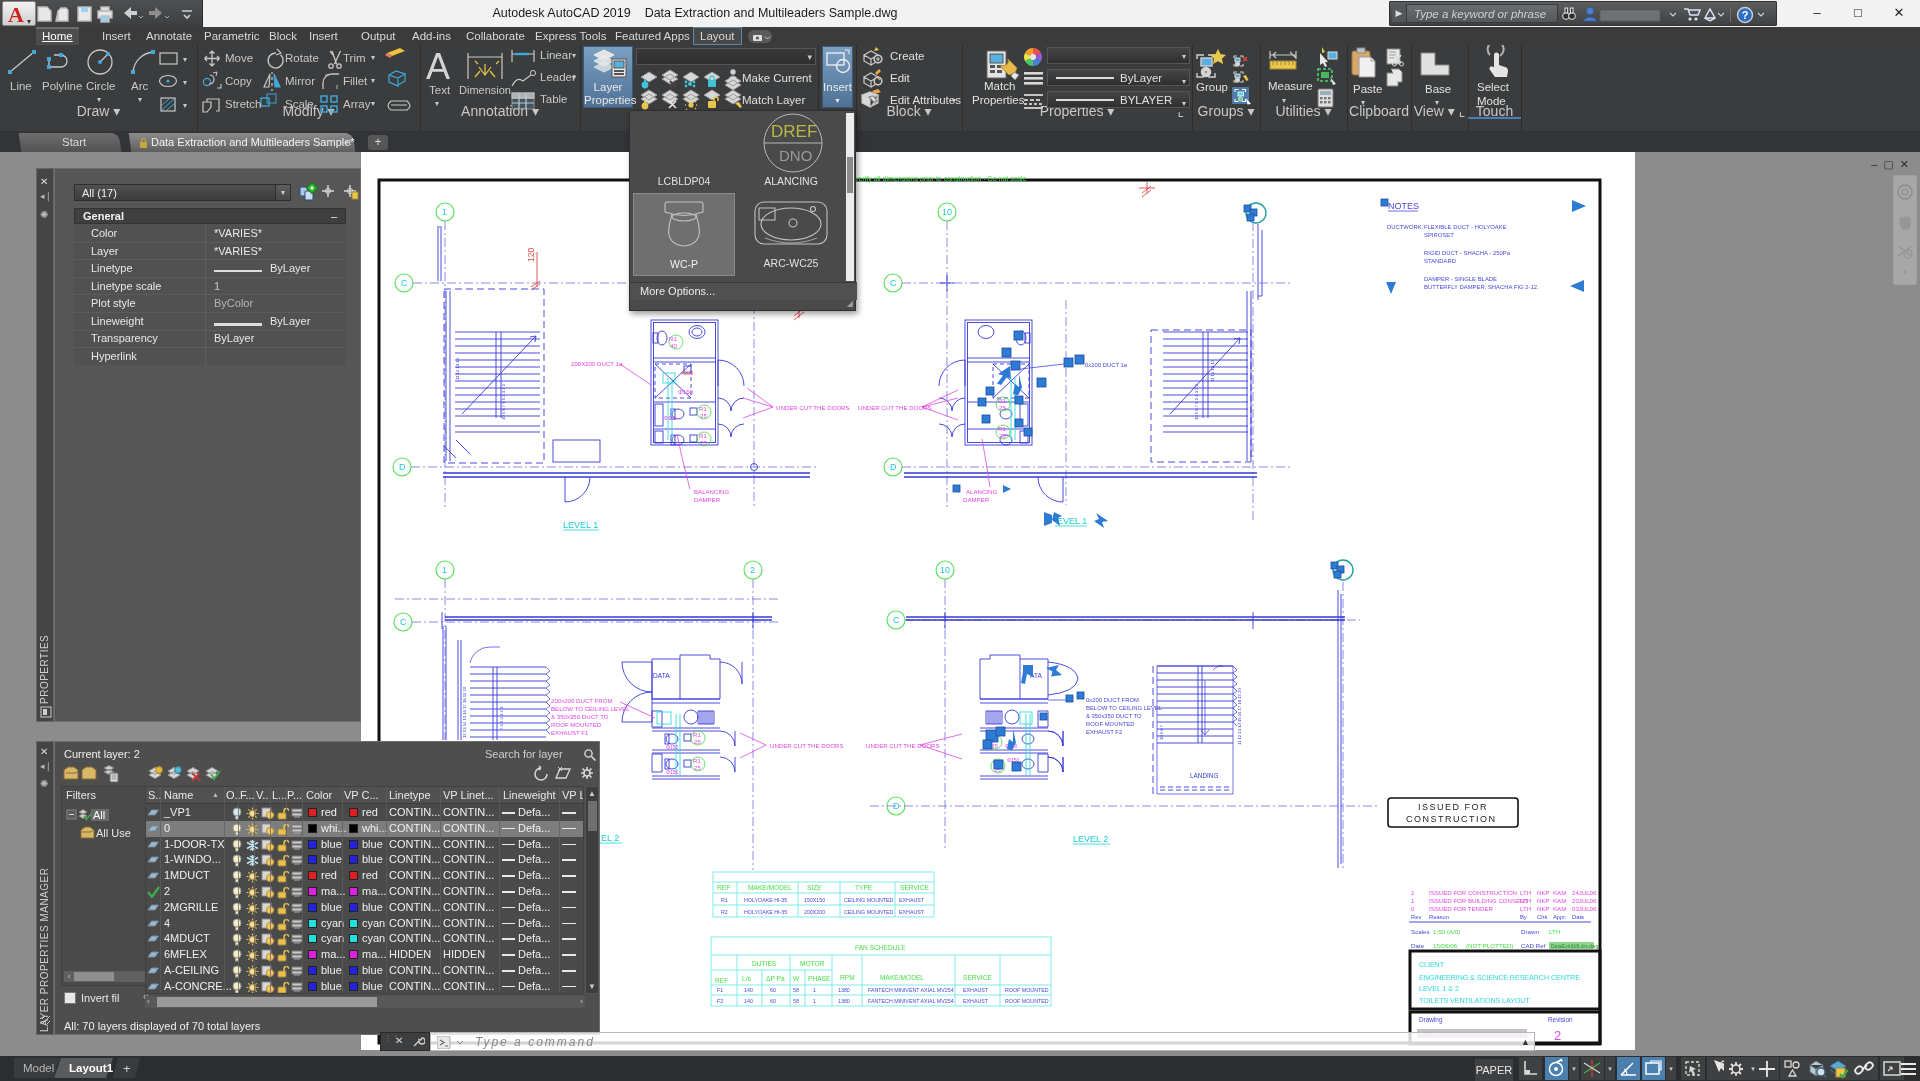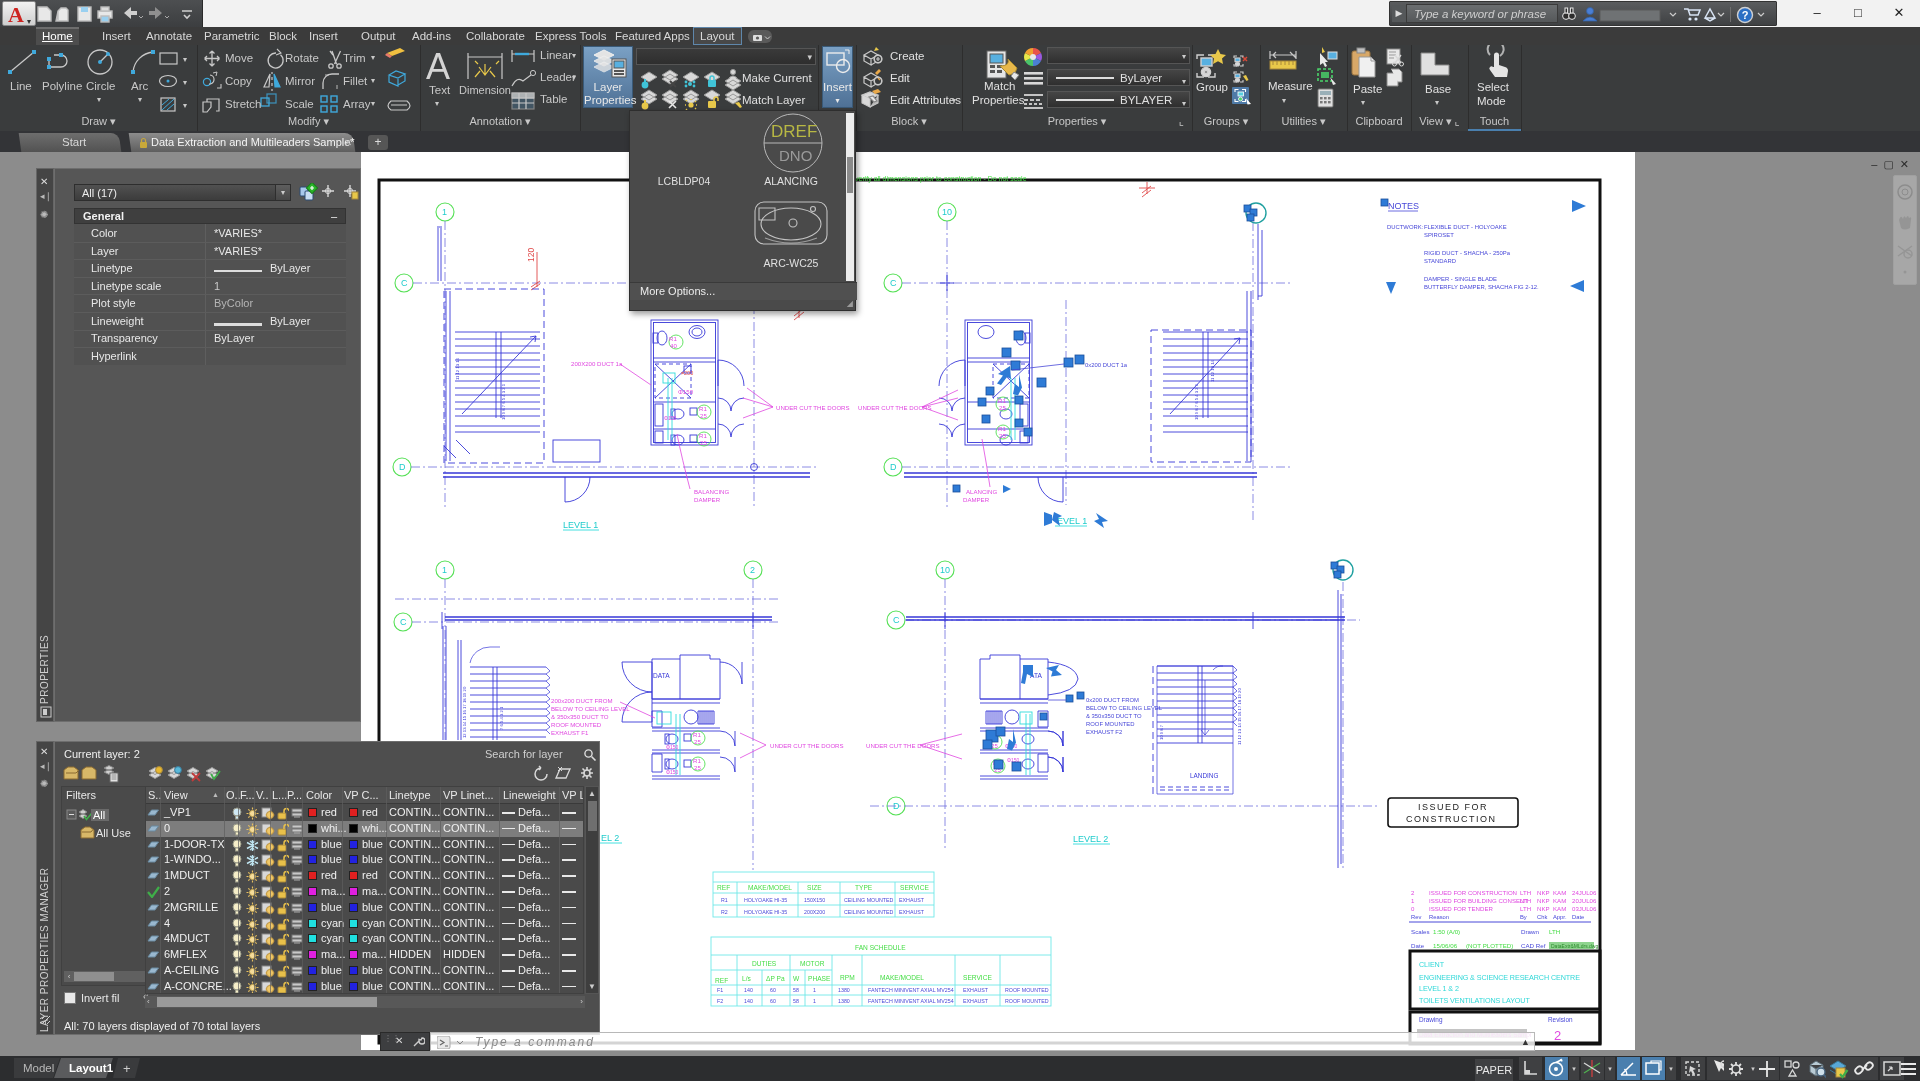--- a/index.html
+++ b/index.html
@@ -10,21 +10,21 @@
 #titlebar { position:absolute; left:0; top:0; width:1920px; height:27px; background:#f2f2f2; }
 #qat { position:absolute; left:0; top:0; width:203px; height:27px; background:linear-gradient(#4d4f51,#3c3e40); border-right:1px solid #2a2a2a; }
 #title-text { position:absolute; left:0; top:0; width:1390px; height:27px; text-align:center; font-size:12.5px; color:#333; line-height:26px; }
 #searchblk { position:absolute; left:1389px; top:1px; width:388px; height:25px; background:linear-gradient(#5a5c5e,#3f4143); border:1px solid #333; border-radius:1px; }
 .winbtn { position:absolute; top:0; width:44px; height:27px; color:#222; text-align:center; font-size:13px; line-height:26px; }
 
 #ribbontabs { position:absolute; left:0; top:27px; width:1920px; height:18px; background:#3b3b3b; }
 .rtab { position:absolute; top:0; height:18px; color:#d8d8d8; font-size:11.5px; line-height:18px; padding:0 6px; }
 #ribbon { position:absolute; left:0; top:45px; width:1920px; height:86px; background:#3a3c3d; }
 .rsep { position:absolute; top:0; width:1px; height:86px; background:#2d2d2d; }
-.pcap { position:absolute; top:70px; height:16px; font-size:11px; color:#c8c8c8; text-align:center; }
+.pcap { position:absolute; top:58px; height:16px; font-size:14px; color:#c8c8c8; text-align:center; }
 .bigbtn { position:absolute; text-align:center; color:#e8e8e8; font-size:11.5px; }
 .bluebtn { background:linear-gradient(#7aa0c4,#4f7196); }
 
 #filetabs { position:absolute; left:0; top:131px; width:1920px; height:21px; background:#333437; }
 
 #canvas { position:absolute; left:0; top:152px; width:1920px; height:904px; background:#8c8c8c; }
 #paper { position:absolute; left:361px; top:0px; width:1274px; height:898px; background:#ffffff; }
 
 #props { position:absolute; left:36px; top:168px; width:325px; height:554px; }
 #layerpal { position:absolute; left:36px; top:741px; width:564px; height:294px; }
@@ -575,20 +575,21 @@
         <circle cx="11" cy="16" r="7" fill="none" stroke="#777" stroke-width="1.5"></circle>
           <circle cx="11" cy="16" r="3" fill="none" stroke="#777"></circle>
         <path d="M5 44 q2 -6 4 -1 q1 -5 3 -1 q2 -4 3 0 q3 -2 2 2 l-1 8 q-6 3 -9 0 z" fill="#888"></path>
         <path d="M4 70 l14 10 M18 70 L4 80" stroke="#888" stroke-width="1.5"></path>
           <circle cx="14" cy="78" r="4" fill="none" stroke="#888" stroke-width="1.5"></circle>
         <circle cx="11" cy="96" r="1.5" fill="#888"></circle>
       </svg>
     </div>
   </div>
   <div id="titlebar">
+    <div id="title-text"><span style="color:#1a1a1a">Autodesk AutoCAD 2019</span>&nbsp;&nbsp;&nbsp;&nbsp;<span style="color:#1a1a1a">Data Extraction and Multileaders Sample.dwg</span></div>
     <div id="qat">
       <div class="abs" style="left:2px;top:1px;width:34px;height:25px;background:linear-gradient(#f2f2f2,#cfcfcf);border:1px solid #888;border-radius:2px;">
         <div class="abs" style="left:5px;top:0px;font-size:22px;font-weight:bold;color:#cd2420;font-family:'Liberation Serif',serif;">A</div>
         <div class="abs" style="left:24px;top:15px;font-size:8px;color:#333;">▾</div>
       </div>
       <svg class="abs" style="left:36px;top:3px;" width="160" height="21" viewBox="0 0 160 21">
         <g fill="none" stroke="#d9d9d9" stroke-width="1.4">
           <path d="M2 4 h9 l4 4 v10 h-13 z" fill="#e8e8e8" stroke="#bdbdbd"></path>
           <path d="M22 8 l3 -3 h5 l2 2 h0 v11 h-12 z M22 8 v9" fill="#e8e8e8" stroke="#bdbdbd"></path>
           <rect x="42" y="4" width="13" height="14" fill="#e8e8e8" stroke="#bdbdbd"></rect>
@@ -1091,20 +1092,30 @@
     <div class="abs" style="left:111px;top:2px;width:100px;height:62px;overflow:hidden;">
       <svg width="100" height="62">
           <circle cx="52" cy="30" r="29" fill="none" stroke="#b8b8b8" stroke-width="1"></circle>
           <path d="M23 30 h58" stroke="#b8b8b8"></path>
           <text x="30" y="24" font-size="17" fill="#b8b844" font-family="Liberation Sans">DREF</text>
           <text x="38" y="48" font-size="15" fill="#9a9a9a" font-family="Liberation Sans">DNO</text>
         </svg>
     </div>
     <div class="abs" style="left:3px;top:64px;width:102px;height:13px;color:#e0e0e0;font-size:10.5px;text-align:center;">LCBLDP04</div>
     <div class="abs" style="left:111px;top:64px;width:100px;height:13px;color:#e0e0e0;font-size:10.5px;text-align:center;">ALANCING</div>
+    <div class="abs" style="left:3px;top:82px;width:102px;height:83px;background:#6f6f6f;border:1px solid #8a8a8a;">
+      <svg width="100" height="62" style="position:absolute;left:0;top:2px;">
+          <g fill="none" stroke="#c2c2c2" stroke-width="1.1">
+            <path d="M33 6 h34 a2 2 0 0 1 2 2 v8 q-19 7 -38 0 v-8 a2 2 0 0 1 2 -2 z"></path>
+            <path d="M38 18 l-2 8 q-6 22 14 24 q20 -2 14 -24 l-2 -8"></path>
+            <ellipse cx="50" cy="21" rx="12" ry="4"></ellipse>
+          </g>
+        </svg>
+      <div class="abs" style="left:0;top:64px;width:100%;text-align:center;color:#f0f0f0;font-size:10.5px;">WC-P</div>
+    </div>
     <div class="abs" style="left:111px;top:82px;width:100px;height:83px;">
       <svg width="100" height="62" style="position:absolute;left:0;top:3px;">
           <g fill="none" stroke="#c2c2c2" stroke-width="1.1">
             <rect x="14" y="6" width="72" height="42" rx="9"></rect>
             <path d="M18 12 h16 v12 h-16 z"></path>
             <ellipse cx="50" cy="28" rx="30" ry="16"></ellipse>
             <path d="M24 42 q26 10 52 0" opacity="0.7"></path>
             <circle cx="52" cy="27" r="4"></circle>
             <circle cx="72" cy="13" r="2.5"></circle>
           </g>
@@ -1253,21 +1264,21 @@
           <div class="abs" style="left:10px;top:1px;width:40px;height:9px;background:#8f8f8f;"></div>
         </div>
       </div>
       <div class="abs" style="left:9px;top:250px;width:12px;height:12px;background:#e8e8e8;border:1px solid #777;"></div>
       <div class="abs" style="left:26px;top:250px;color:#e8e8e8;font-size:11px;">Invert fil</div>
       <div class="abs" style="left:88px;top:249px;color:#ccc;font-size:10px;">«</div>
 
       <div id="laytbl" class="abs" style="left:90px;top:44px;width:439px;height:208px;background:#4a4a4a;border:1px solid #404040;overflow:hidden;">
         <div class="abs" style="left:0;top:0;width:440px;height:17px;background:#515151;border-bottom:1px solid #3a3a3a;">
 <span class="abs" style="left:2px;top:2px;font-size:11px;color:#e8e8e8;">S..</span>
-<span class="abs" style="left:18px;top:2px;font-size:11px;color:#e8e8e8;">View</span>
+<span class="abs" style="left:18px;top:2px;font-size:11px;color:#e8e8e8;">Name</span>
 <span class="abs" style="left:80px;top:2px;font-size:11px;color:#e8e8e8;">O..</span>
 <span class="abs" style="left:94px;top:2px;font-size:11px;color:#e8e8e8;">F...</span>
 <span class="abs" style="left:110px;top:2px;font-size:11px;color:#e8e8e8;">V..</span>
 <span class="abs" style="left:126px;top:2px;font-size:11px;color:#e8e8e8;">L...</span>
 <span class="abs" style="left:141px;top:2px;font-size:11px;color:#e8e8e8;">P...</span>
 <span class="abs" style="left:160px;top:2px;font-size:11px;color:#e8e8e8;">Color</span>
 <span class="abs" style="left:198px;top:2px;font-size:11px;color:#e8e8e8;">VP C...</span>
 <span class="abs" style="left:243px;top:2px;font-size:11px;color:#e8e8e8;">Linetype</span>
 <span class="abs" style="left:297px;top:2px;font-size:11px;color:#e8e8e8;">VP Linet...</span>
 <span class="abs" style="left:357px;top:2px;font-size:11px;color:#e8e8e8;">Lineweight</span>

